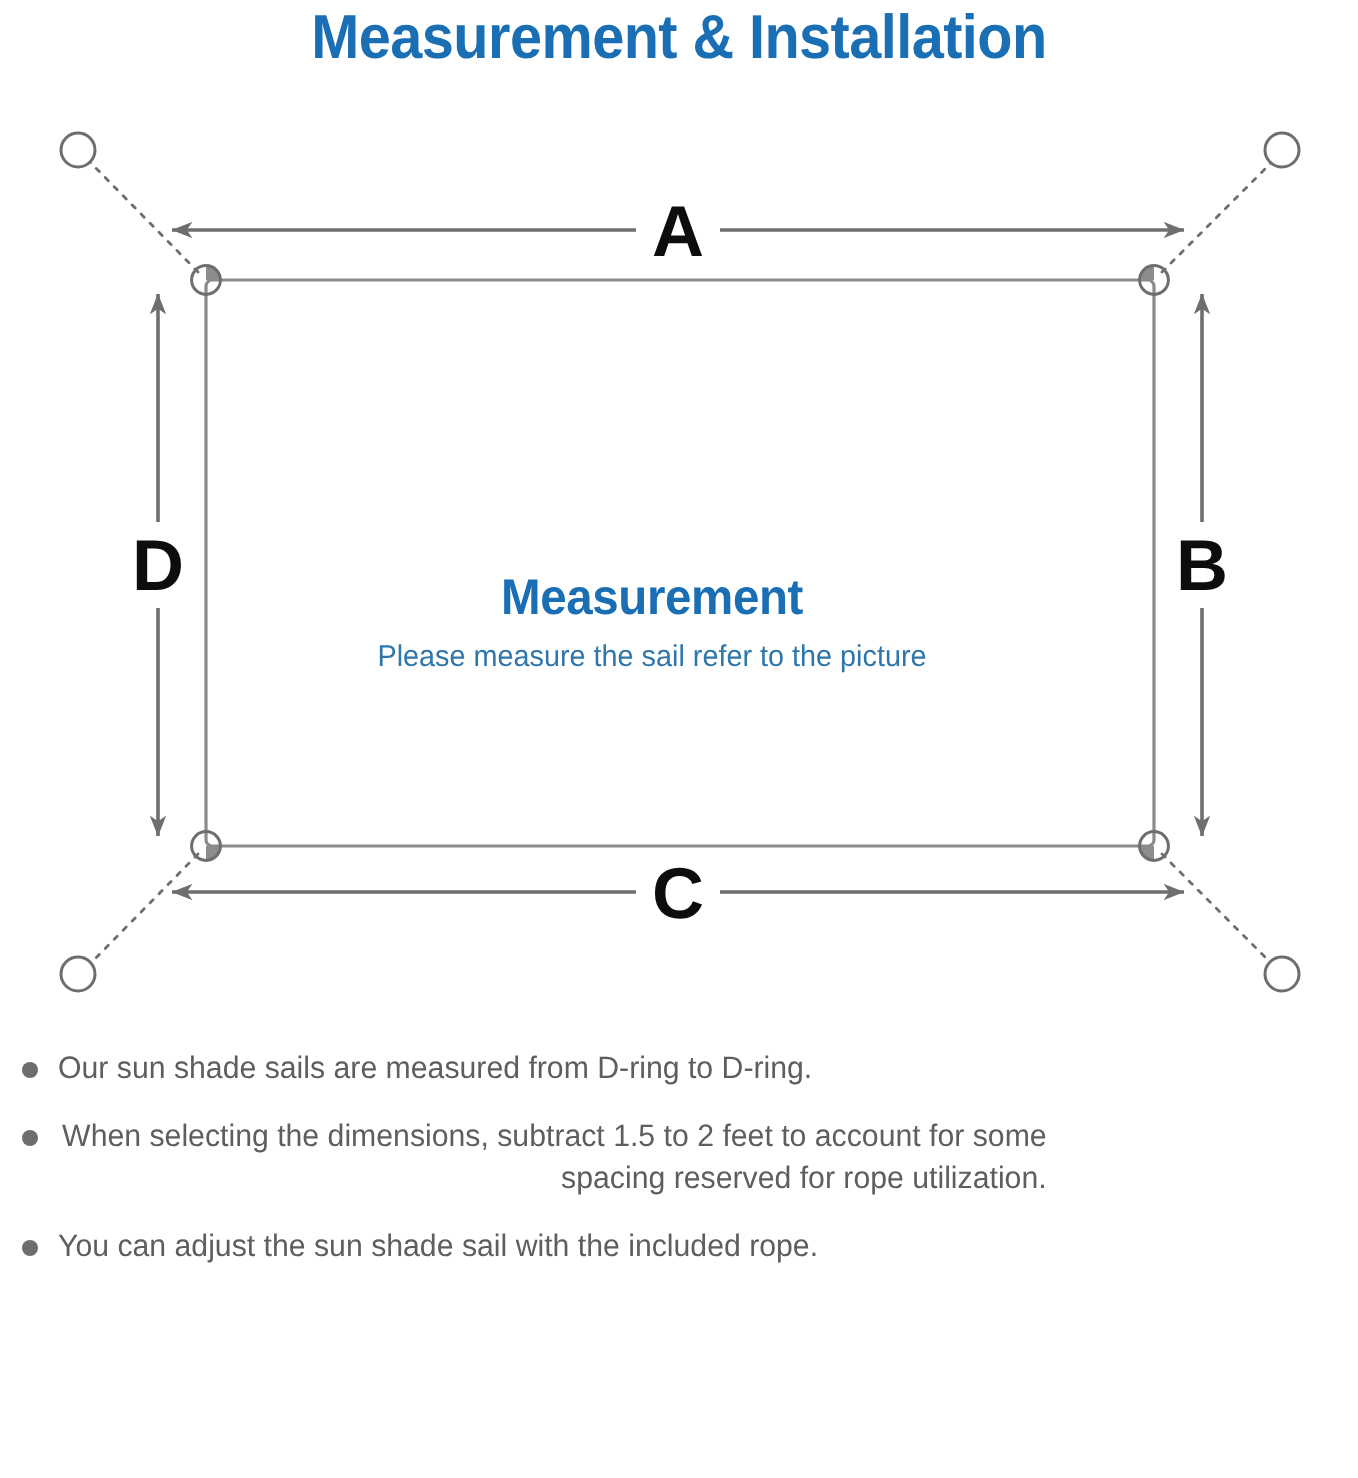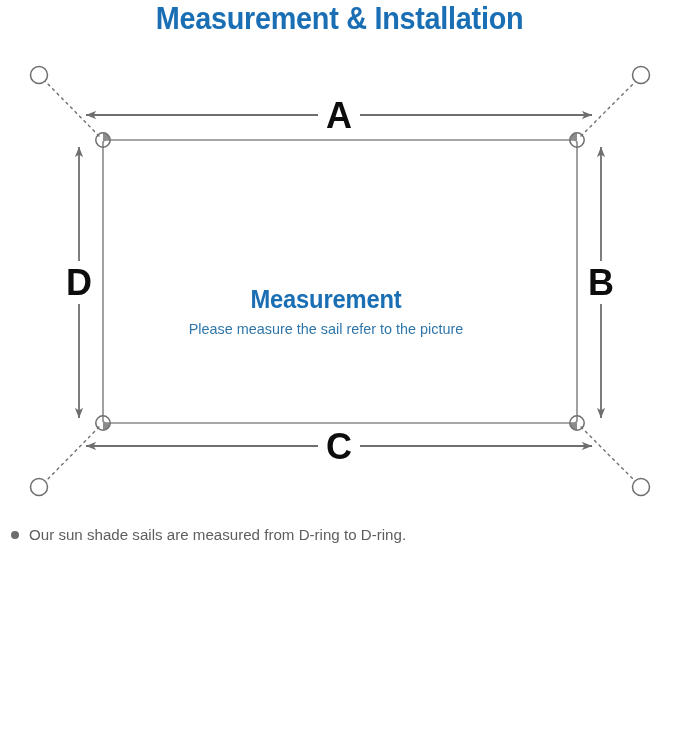--- a/index.html
+++ b/index.html
@@ -182,13 +182,21 @@
     <div id="measure-heading">Measurement</div>
     <div id="measure-sub">Please measure the sail refer to the picture</div>
   </div>
 </div>
 
 <div id="notes-list">
   <div class="note-item">
     <span class="note-bullet"></span>
     <span class="note-text">Our sun shade sails are measured from D-ring to D-ring.</span>
   </div>
+  <div class="note-item">
+    <span class="note-bullet"></span>
+    <span class="note-text">When selecting the dimensions, subtract 1.5 to 2 feet to account for some spacing reserved for rope utilization.</span>
+  </div>
+  <div class="note-item">
+    <span class="note-bullet"></span>
+    <span class="note-text">You can adjust the sun shade sail with the included rope.</span>
+  </div>
 </div>
 
 </body></html>

